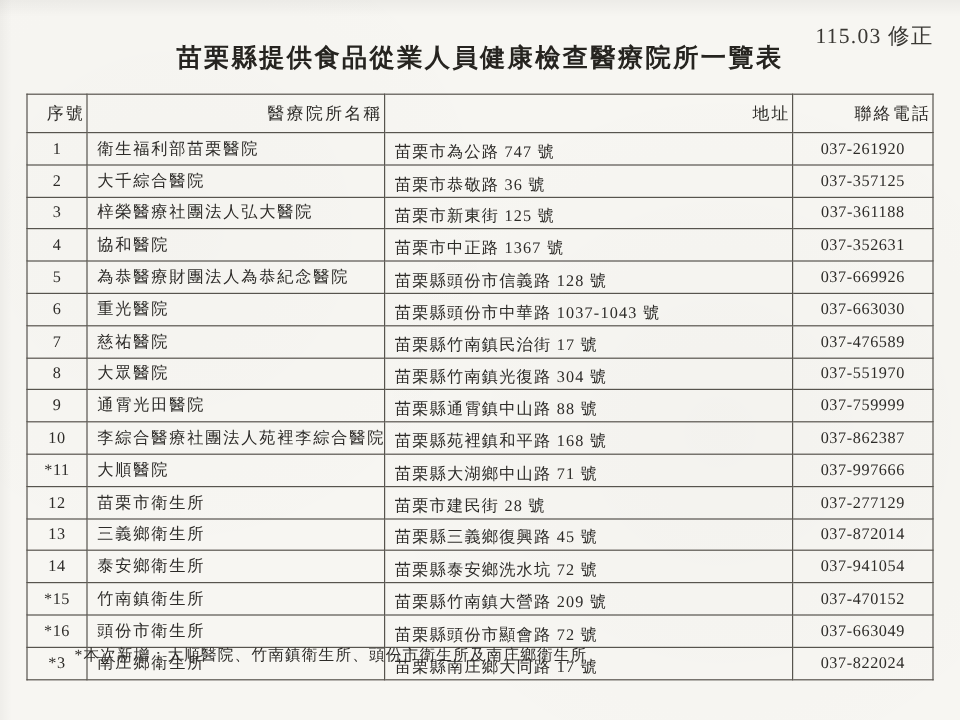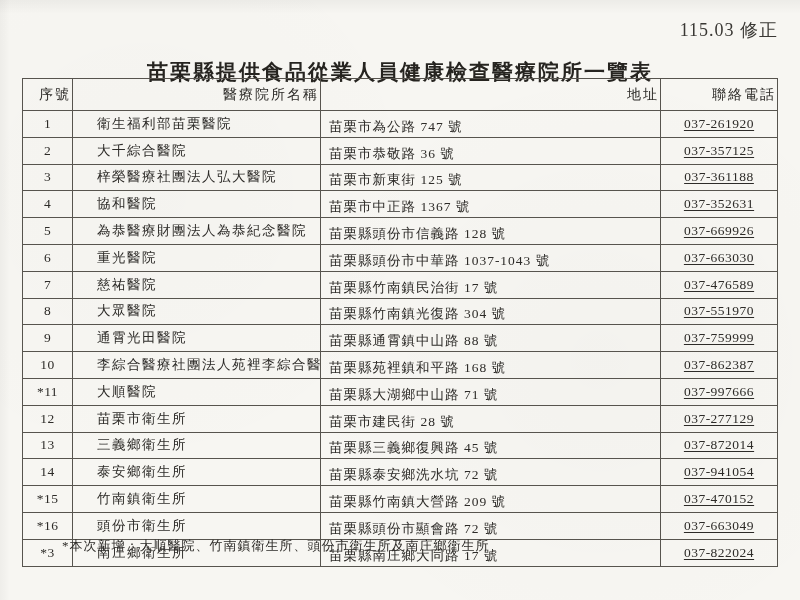--- a/index.html
+++ b/index.html
@@ -31,21 +31,20 @@
   .page-title {
     position: absolute;
     top: 34px;
     left: 0;
     width: 100%;
     text-align: center;
     font-size: 21px;
     font-weight: bold;
     letter-spacing: 2px;
     color: #262420;
-    margin-top: 24px;
   }
 
   table.roster {
     position: absolute;
     left: 22px;
     top: 78px;
     width: 755px;
     border-collapse: collapse;
     table-layout: fixed;
   }
@@ -69,37 +68,36 @@
     font-size: 13.5px;
     color: #2d2b28;
   }
   td.cell-seq {
     text-align: center;
     vertical-align: middle;
     font-size: 14px;
     letter-spacing: 0.5px;
   }
   td.cell-name {
-    padding-left: 24px;
+    padding-left: 8px;
     vertical-align: middle;
     letter-spacing: 1.5px;
   }
   td.cell-address {
     padding-left: 8px;
     vertical-align: bottom;
     padding-bottom: 1px;
     letter-spacing: 1px;
   }
   td.cell-phone {
     text-align: center;
     vertical-align: middle;
     font-size: 14.5px;
   }
   td.cell-phone span {
-    text-decoration: underline;
     text-underline-offset: 2px;
     letter-spacing: 0.5px;
   }
 
   .footnote {
     position: absolute;
     left: 62px;
     top: 537px;
     font-size: 13px;
     letter-spacing: 1px;

